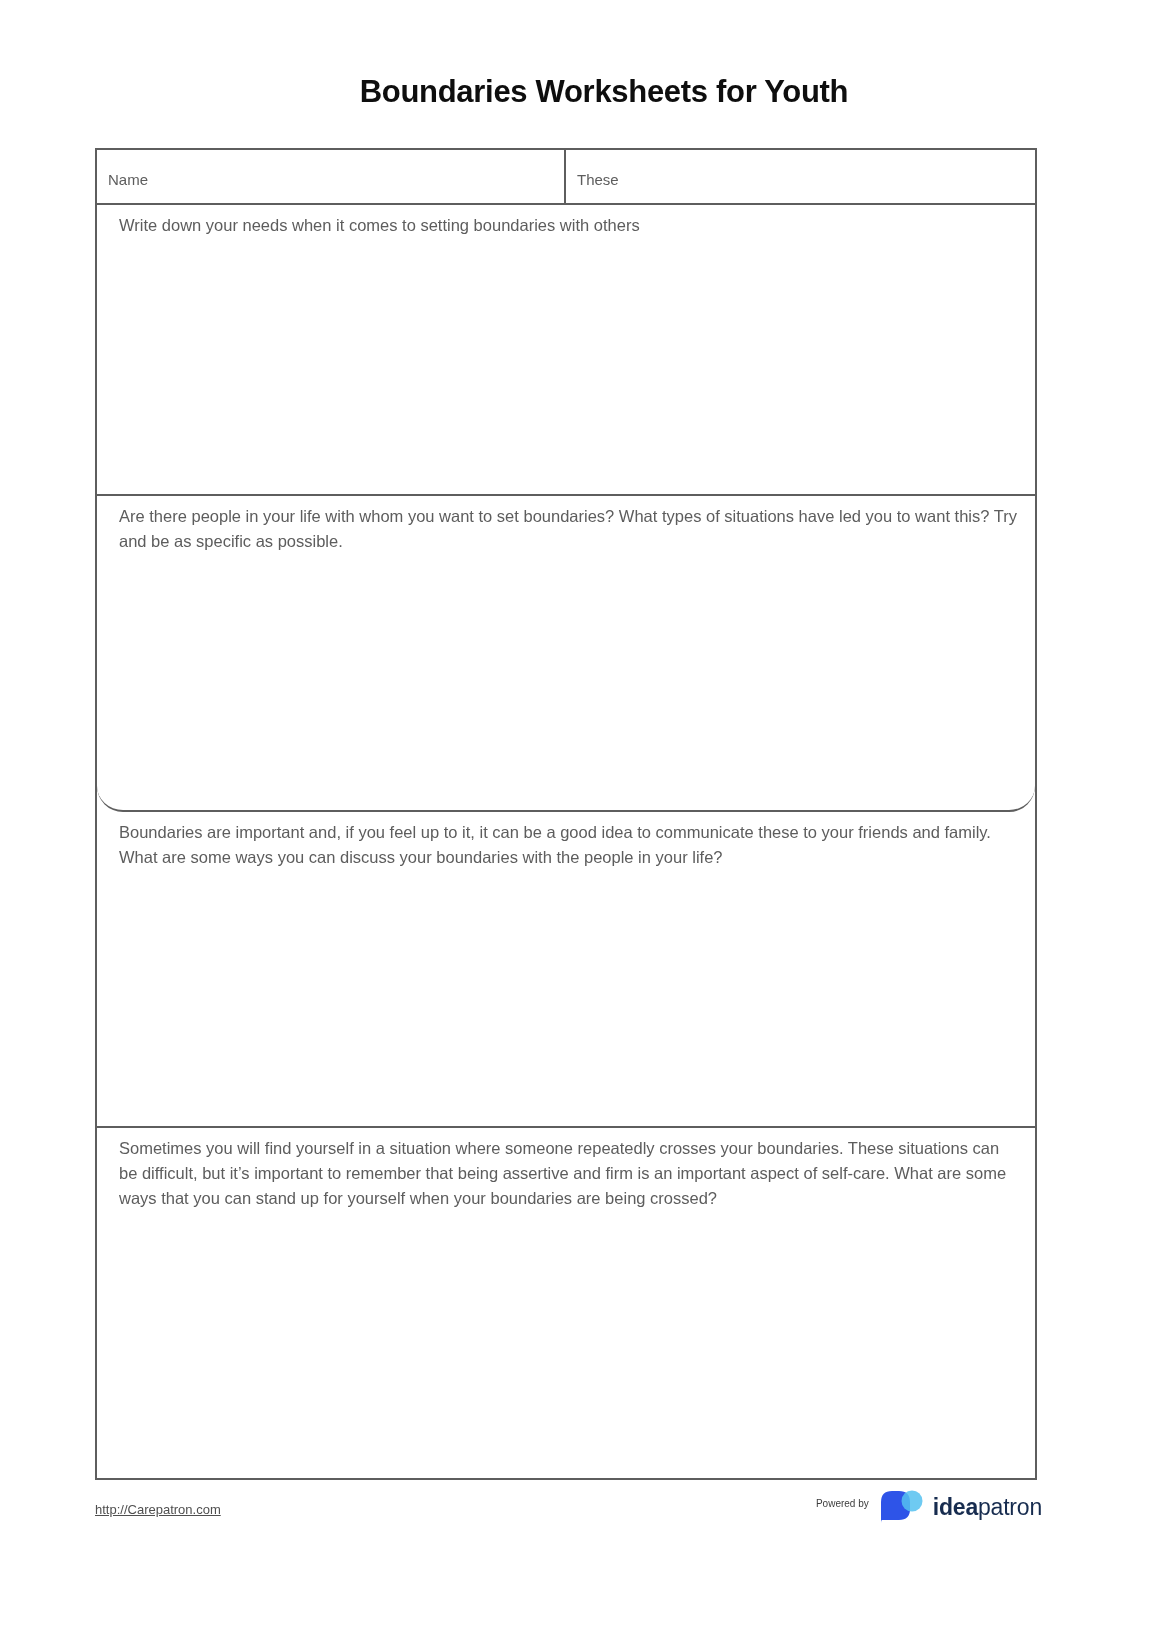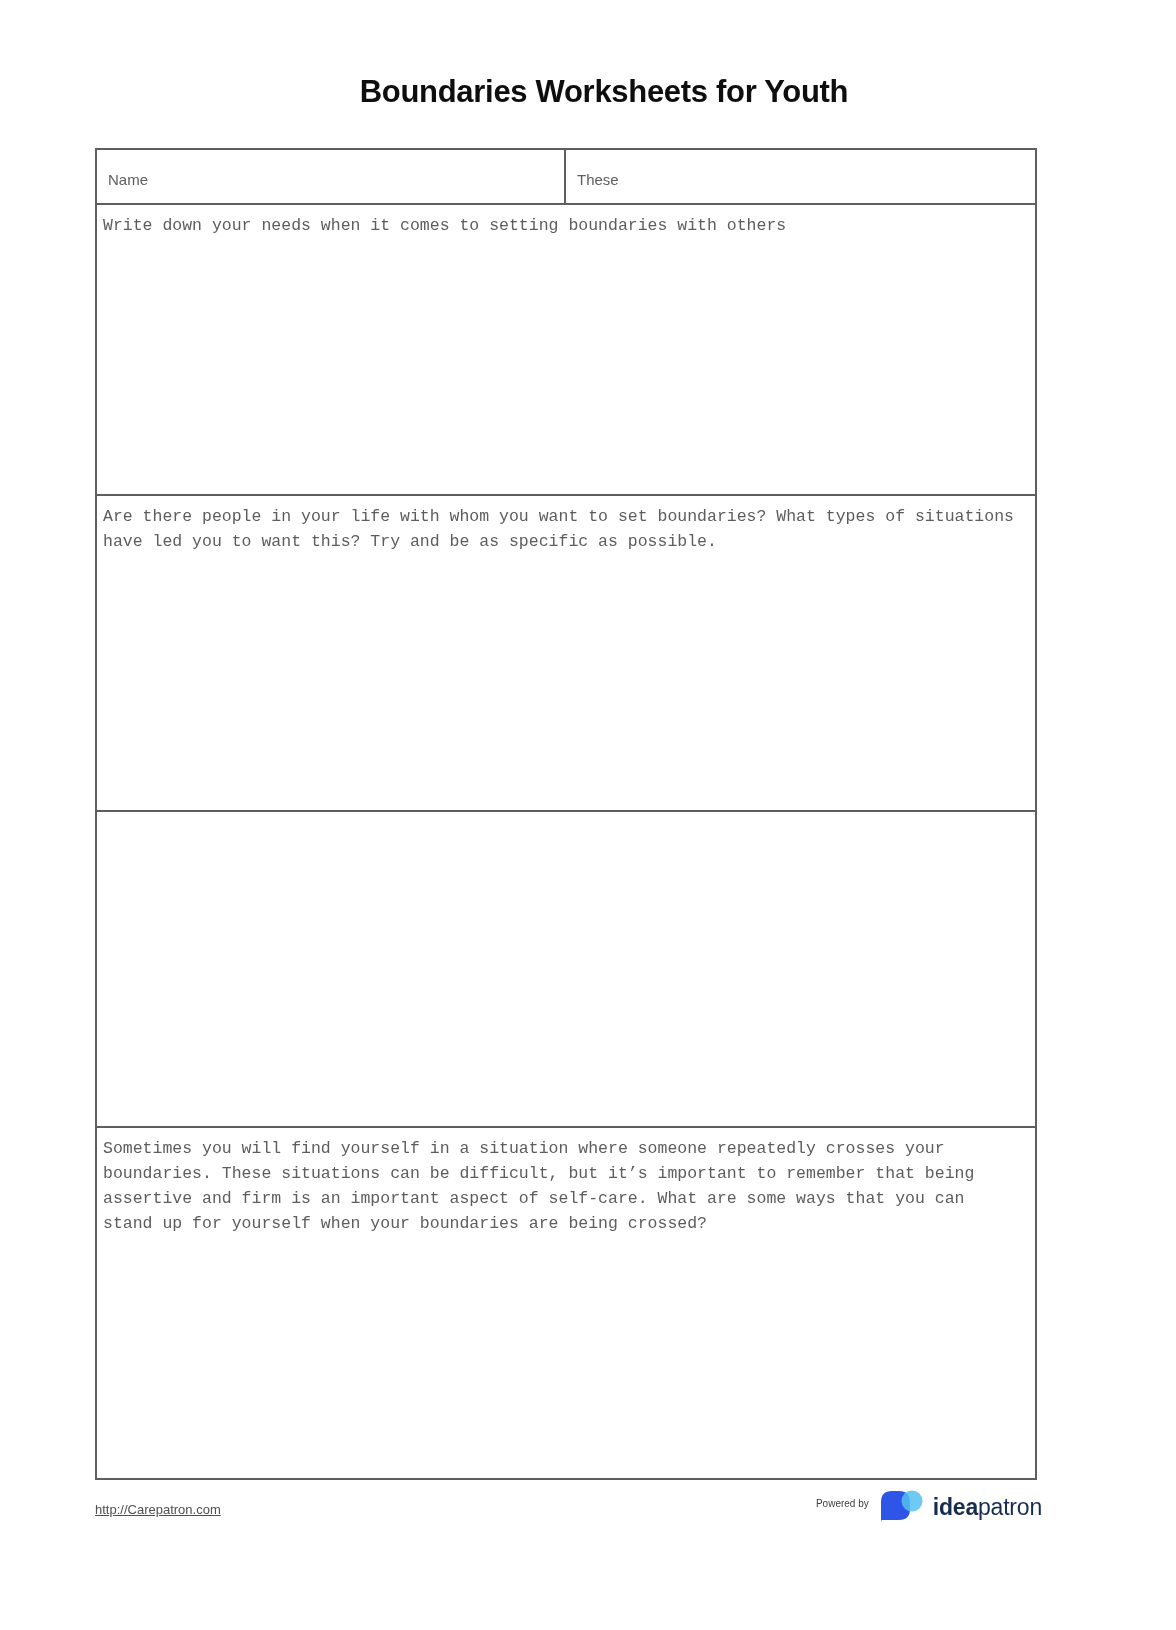--- a/index.html
+++ b/index.html
@@ -26,26 +26,25 @@
     display:flex; height:55px;
     border-bottom:2px solid #5e5e5e;
   }
   .cell { padding:21px 11px; }
   .name-cell { width:50%; border-right:2px solid #5e5e5e; }
   .date-cell { flex:1; }
   .cell-label { font-size:15px; color:#5d5d5d; }
   .q-box {
     display:flex; flex-direction:column;
     border-bottom:2px solid #5e5e5e;
-    padding:8px 13px 0 6px;
-    font-family:Liberation Mono, monospace;
+    padding:8px 13px 0 22px;
   }
   .q-box:last-child { border-bottom:none; }
   .q-1 { height:291px; }
-  .q-2 { height:316px; }
+  .q-2 { height:316px;border-radius:26px; }
   .q-3 { height:316px; }
   .q-4 { height:350px; }
   .q-prompt {
     font-size:16.5px; line-height:25px; color:#5d5d5d;
   }
   .answer-area { flex:1; }
   .footer-link {
     position:absolute; left:95px; top:1502px;
     font-size:13px; color:#4f4f4f;
     text-decoration:underline; cursor:pointer;
@@ -84,20 +83,21 @@
       <p class="q-prompt">Write down your needs when it comes to setting boundaries with others</p>
       <div class="answer-area"></div>
     </div>
 
     <div class="q-box q-2">
       <p class="q-prompt">Are there people in your life with whom you want to set boundaries? What types of situations have led you to want this? Try and be as specific as possible.</p>
       <div class="answer-area"></div>
     </div>
 
     <div class="q-box q-3">
+      <p class="q-prompt">Boundaries are important and, if you feel up to it, it can be a good idea to communicate these to your friends and family. What are some ways you can discuss your boundaries with the people in your life?</p>
       <div class="answer-area"></div>
     </div>
 
     <div class="q-box q-4">
       <p class="q-prompt">Sometimes you will find yourself in a situation where someone repeatedly crosses your boundaries. These situations can be difficult, but it’s important to remember that being assertive and firm is an important aspect of self-care. What are some ways that you can stand up for yourself when your boundaries are being crossed?</p>
       <div class="answer-area"></div>
     </div>
 
   </div>
 

